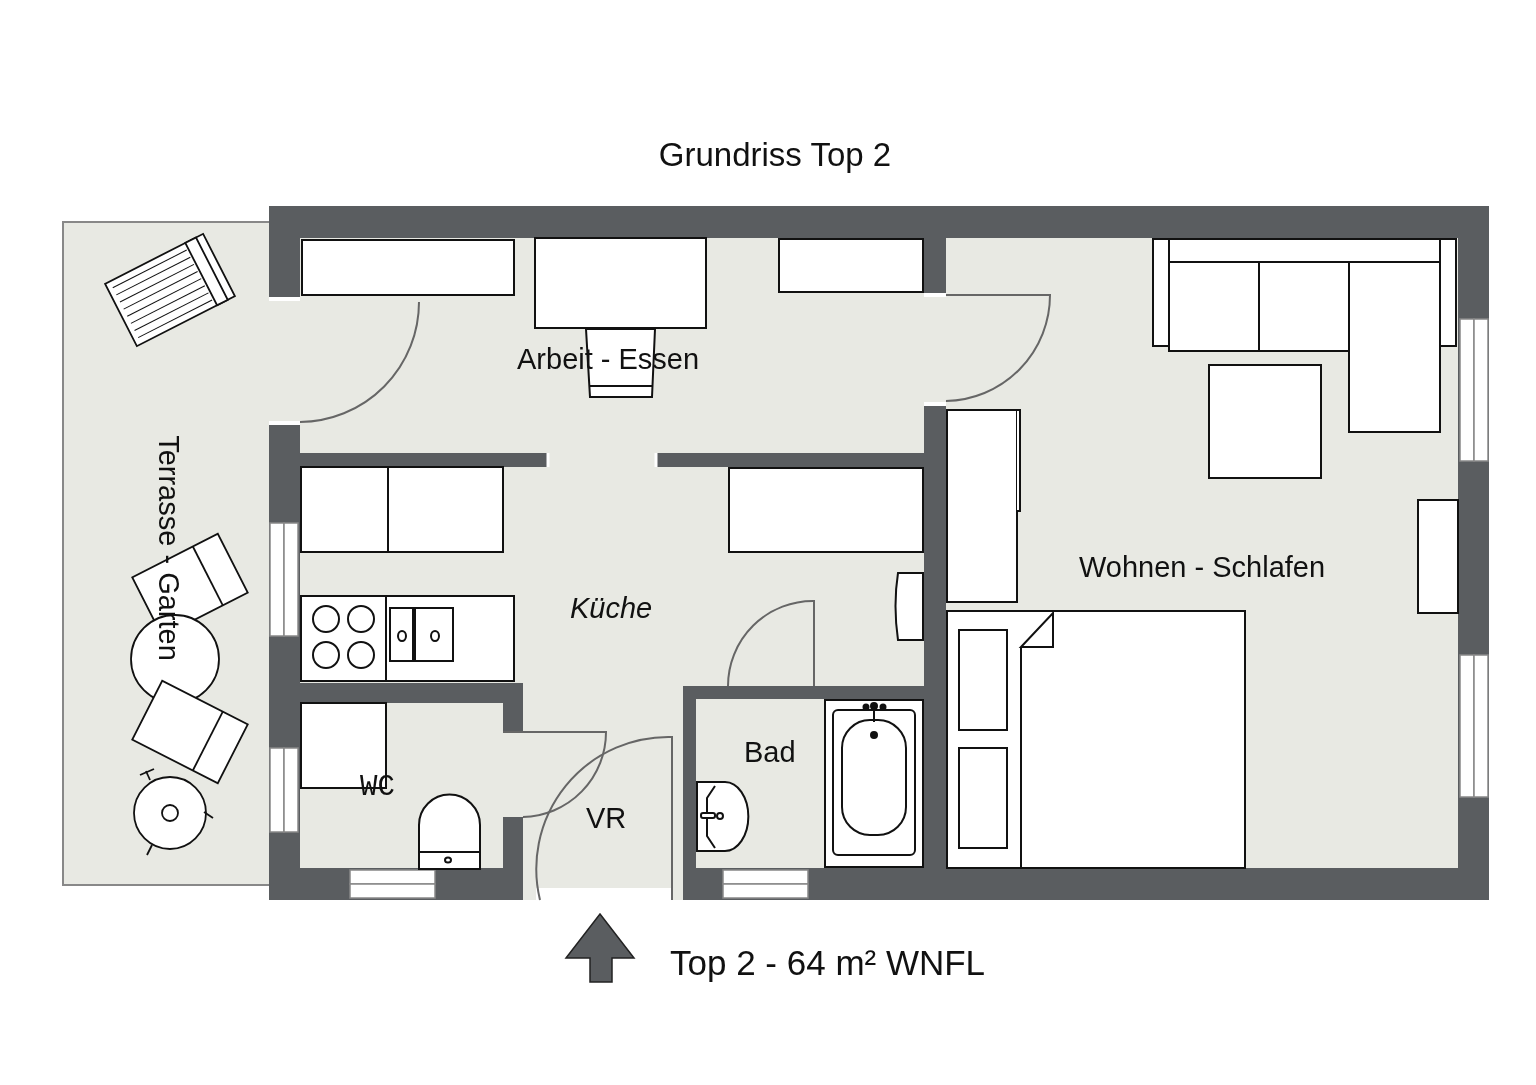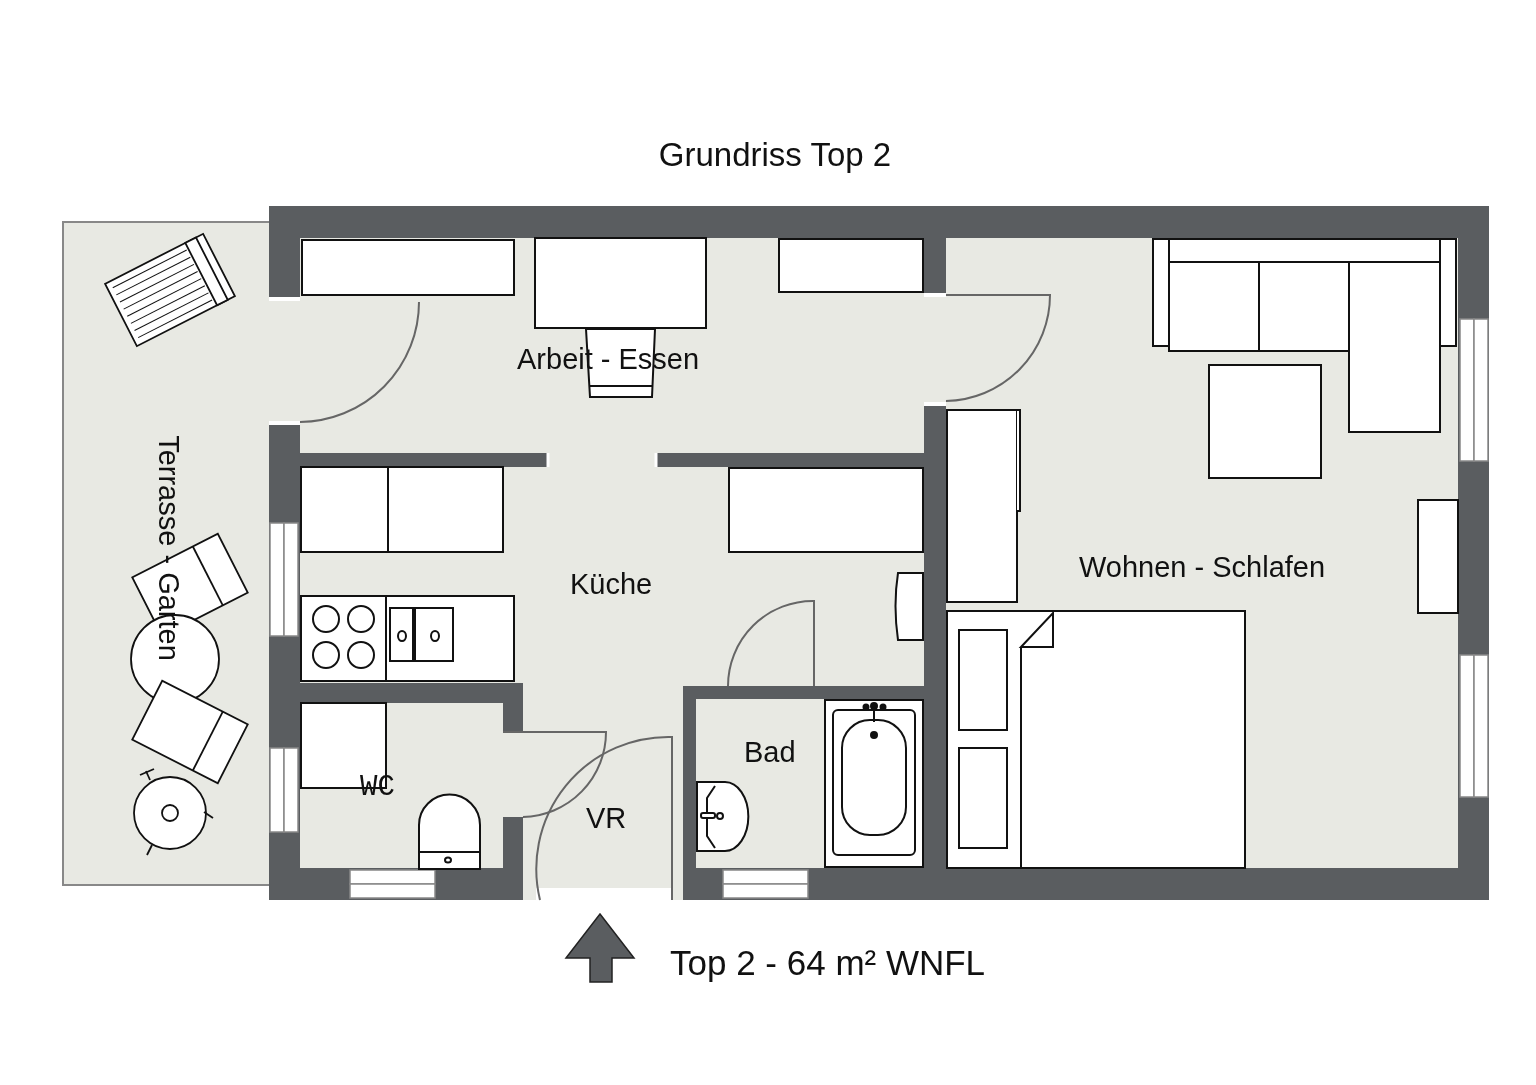--- a/index.html
+++ b/index.html
@@ -172,19 +172,19 @@
     <line x1="152" y1="845" x2="147" y2="855"></line>
   </g>
 
   <path d="M600 914 L634 958 L612 958 L612 982 L590 982 L590 958 L566 958 Z" fill="#5a5d60" stroke="#222" stroke-width="1.5"></path>
 </svg>
 
 <div class="title">Grundriss Top 2</div>
 
 <div class="room-label" style="left:517px;top:343px;">Arbeit - Essen</div>
 <div class="room-label" style="left:1079px;top:535px;margin-top:16px;">Wohnen - Schlafen</div>
-<div class="room-label" style="left:570px;top:568px;">Küche</div>
+<div class="room-label" style="left:570px;top:592px;font-style:italic;">Küche</div>
 <div class="room-label" style="left:744px;top:736px;">Bad</div>
 <div class="room-label" style="left:360px;top:771px;font-family:Liberation Mono, monospace;">WC</div>
 <div class="room-label" style="left:586px;top:802px;text-align:center;">VR</div>
 <div class="terrace-label">Terrasse - Garten</div>
 
 <div class="area-label">Top 2 - 64 m² WNFL</div>
 
 </body></html>

